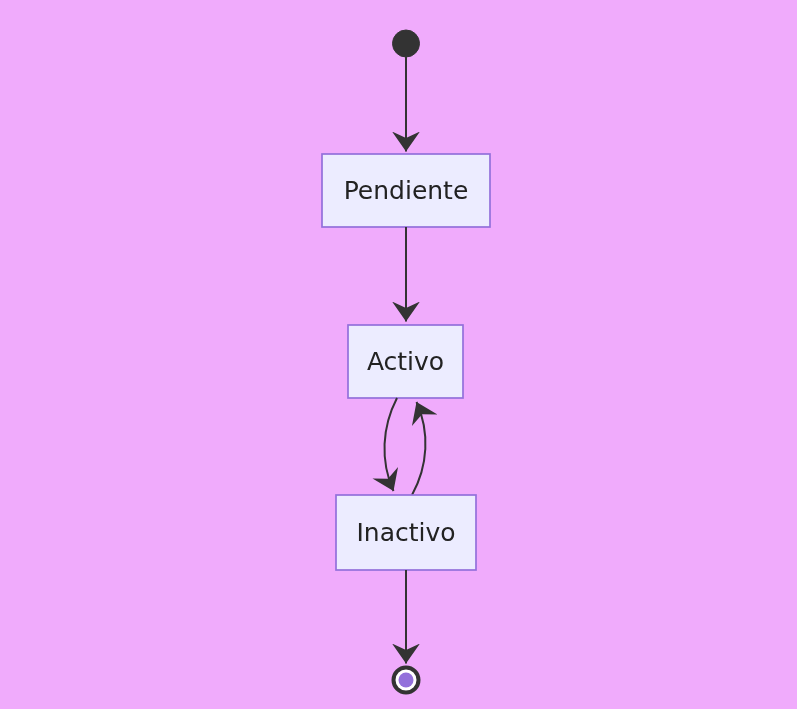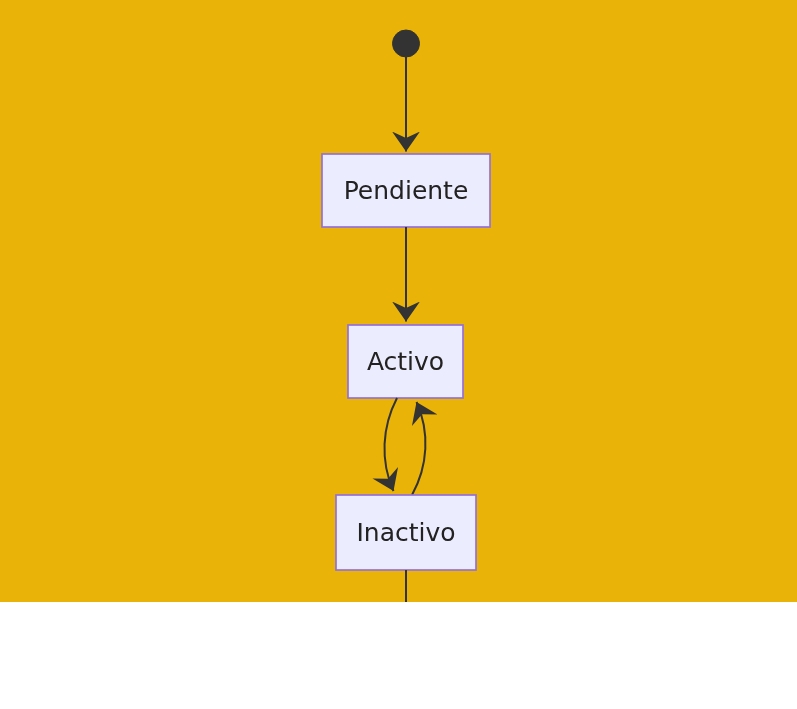--- a/index.html
+++ b/index.html
@@ -1,20 +1,20 @@
 <!DOCTYPE html>
 <html><head>
 <meta charset="utf-8">
 <style>
   html, body { margin: 0; padding: 0; background: #ffffff; }
   .canvas {
     position: relative;
     width: 797px;
-    height: 602px;
-    background: #eab308;
+    height: 709px;
+    background: #f0abfc;
     overflow: hidden;
     font-family: "DejaVu Sans", "Liberation Sans", sans-serif;
   }
   svg { display: block; }
   .state-rect {
     fill: #ececff;
     stroke: #9370db;
     stroke-width: 1.7;
   }
   .state-label {

